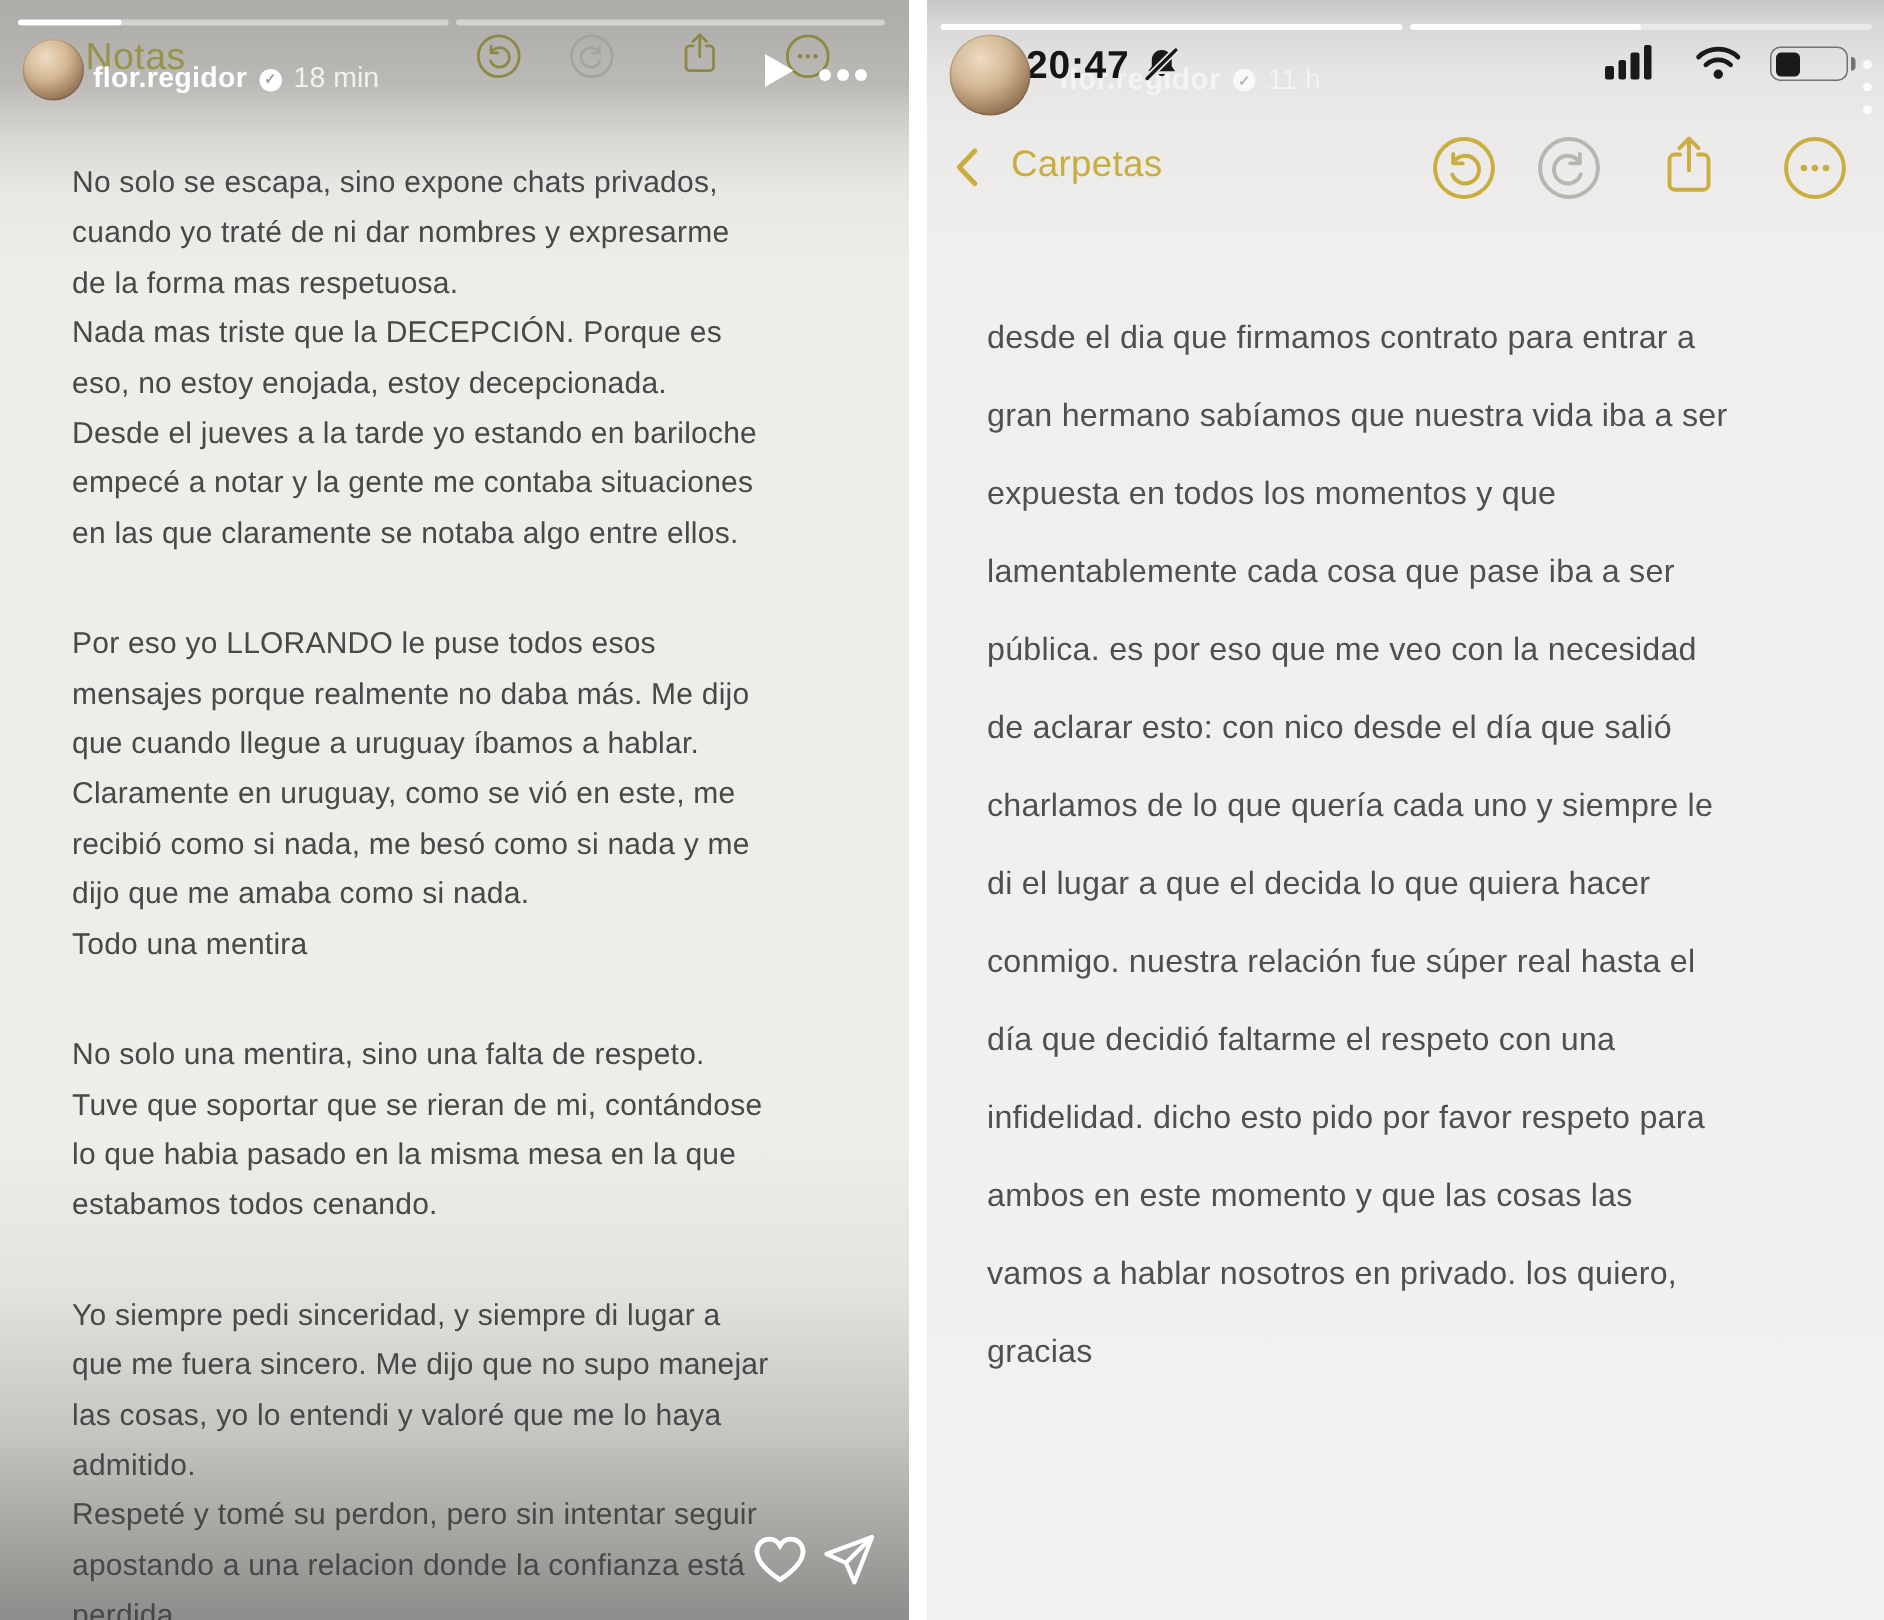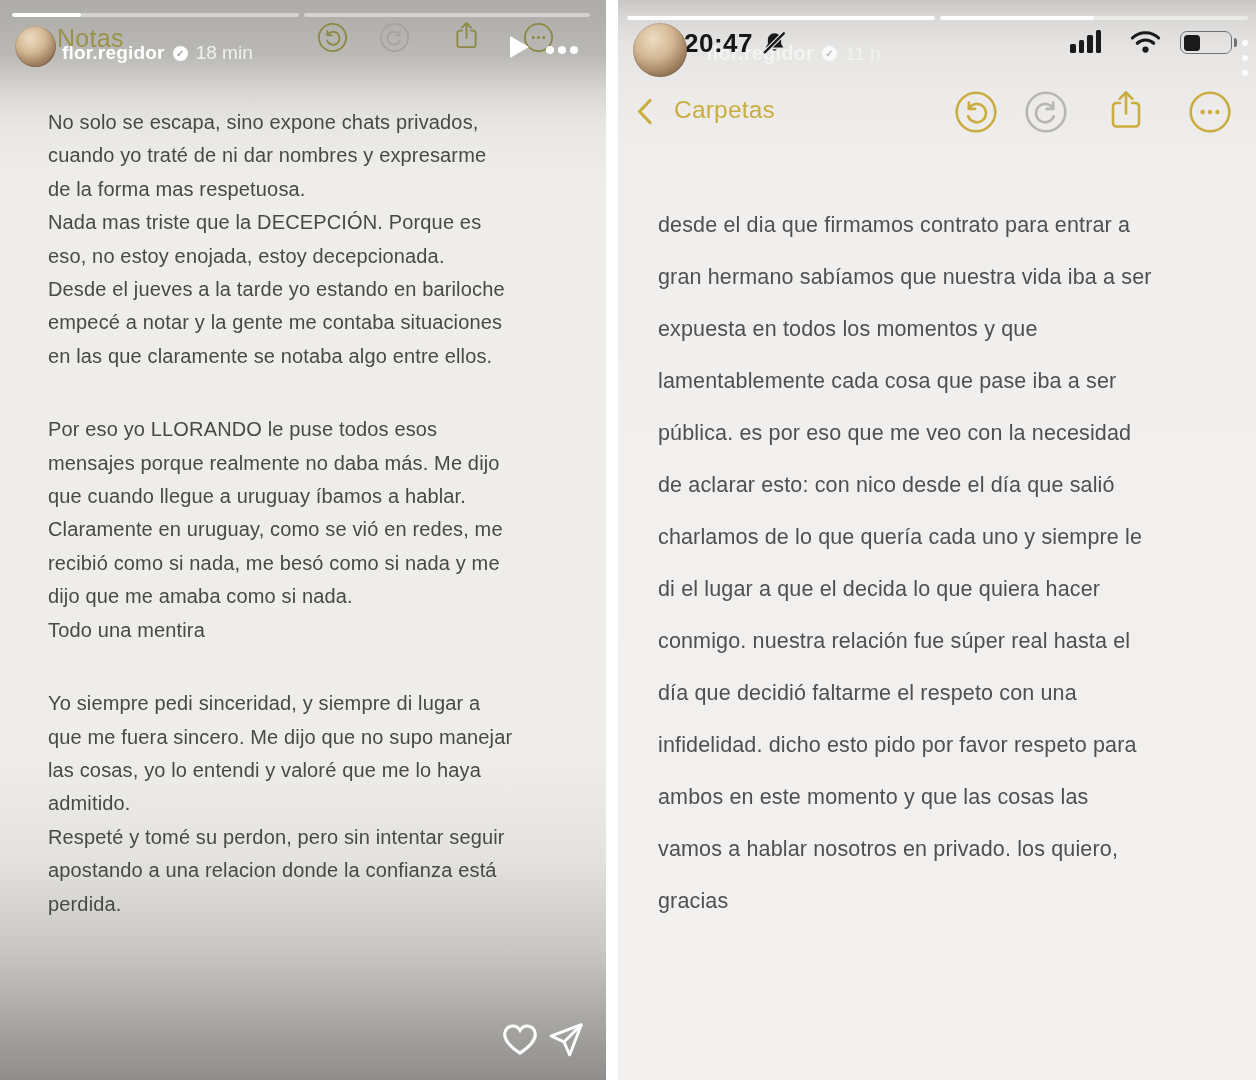--- a/index.html
+++ b/index.html
@@ -158,24 +158,28 @@
 cuando yo traté de ni dar nombres y expresarme
 de la forma mas respetuosa.
 Nada mas triste que la DECEPCIÓN. Porque es
 eso, no estoy enojada, estoy decepcionada.
 Desde el jueves a la tarde yo estando en bariloche
 empecé a notar y la gente me contaba situaciones
 en las que claramente se notaba algo entre ellos.</p>
       <p>Por eso yo LLORANDO le puse todos esos
 mensajes porque realmente no daba más. Me dijo
 que cuando llegue a uruguay íbamos a hablar.
-Claramente en uruguay, como se vió en redes, me
+Claramente en uruguay, como se vió en este, me
 recibió como si nada, me besó como si nada y me
 dijo que me amaba como si nada.
 Todo una mentira</p>
+      <p>No solo una mentira, sino una falta de respeto.
+Tuve que soportar que se rieran de mi, contándose
+lo que habia pasado en la misma mesa en la que
+estabamos todos cenando.</p>
       <p>Yo siempre pedi sinceridad, y siempre di lugar a
 que me fuera sincero. Me dijo que no supo manejar
 las cosas, yo lo entendi y valoré que me lo haya
 admitido.
 Respeté y tomé su perdon, pero sin intentar seguir
 apostando a una relacion donde la confianza está
 perdida.</p>
     </div>
 
     <svg class="heart-ic" width="42" height="40" viewBox="0 0 24 24">

